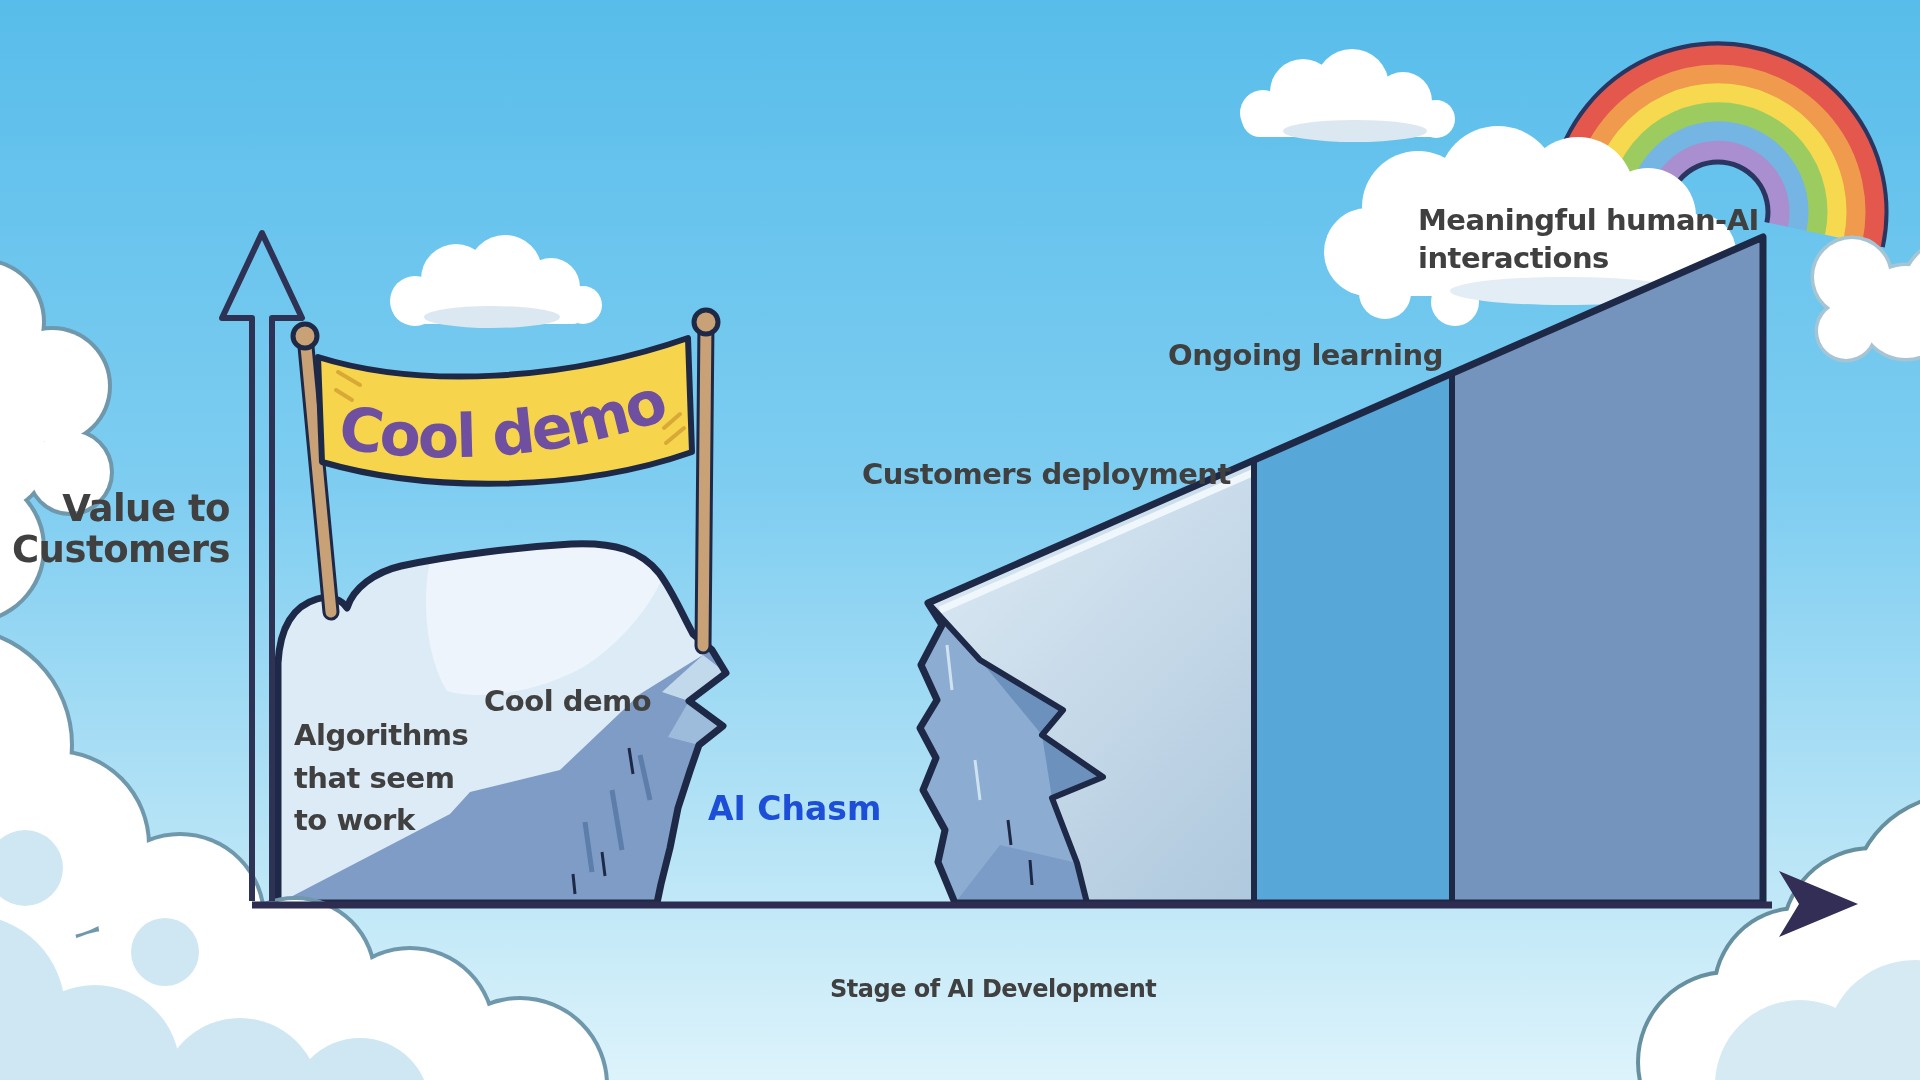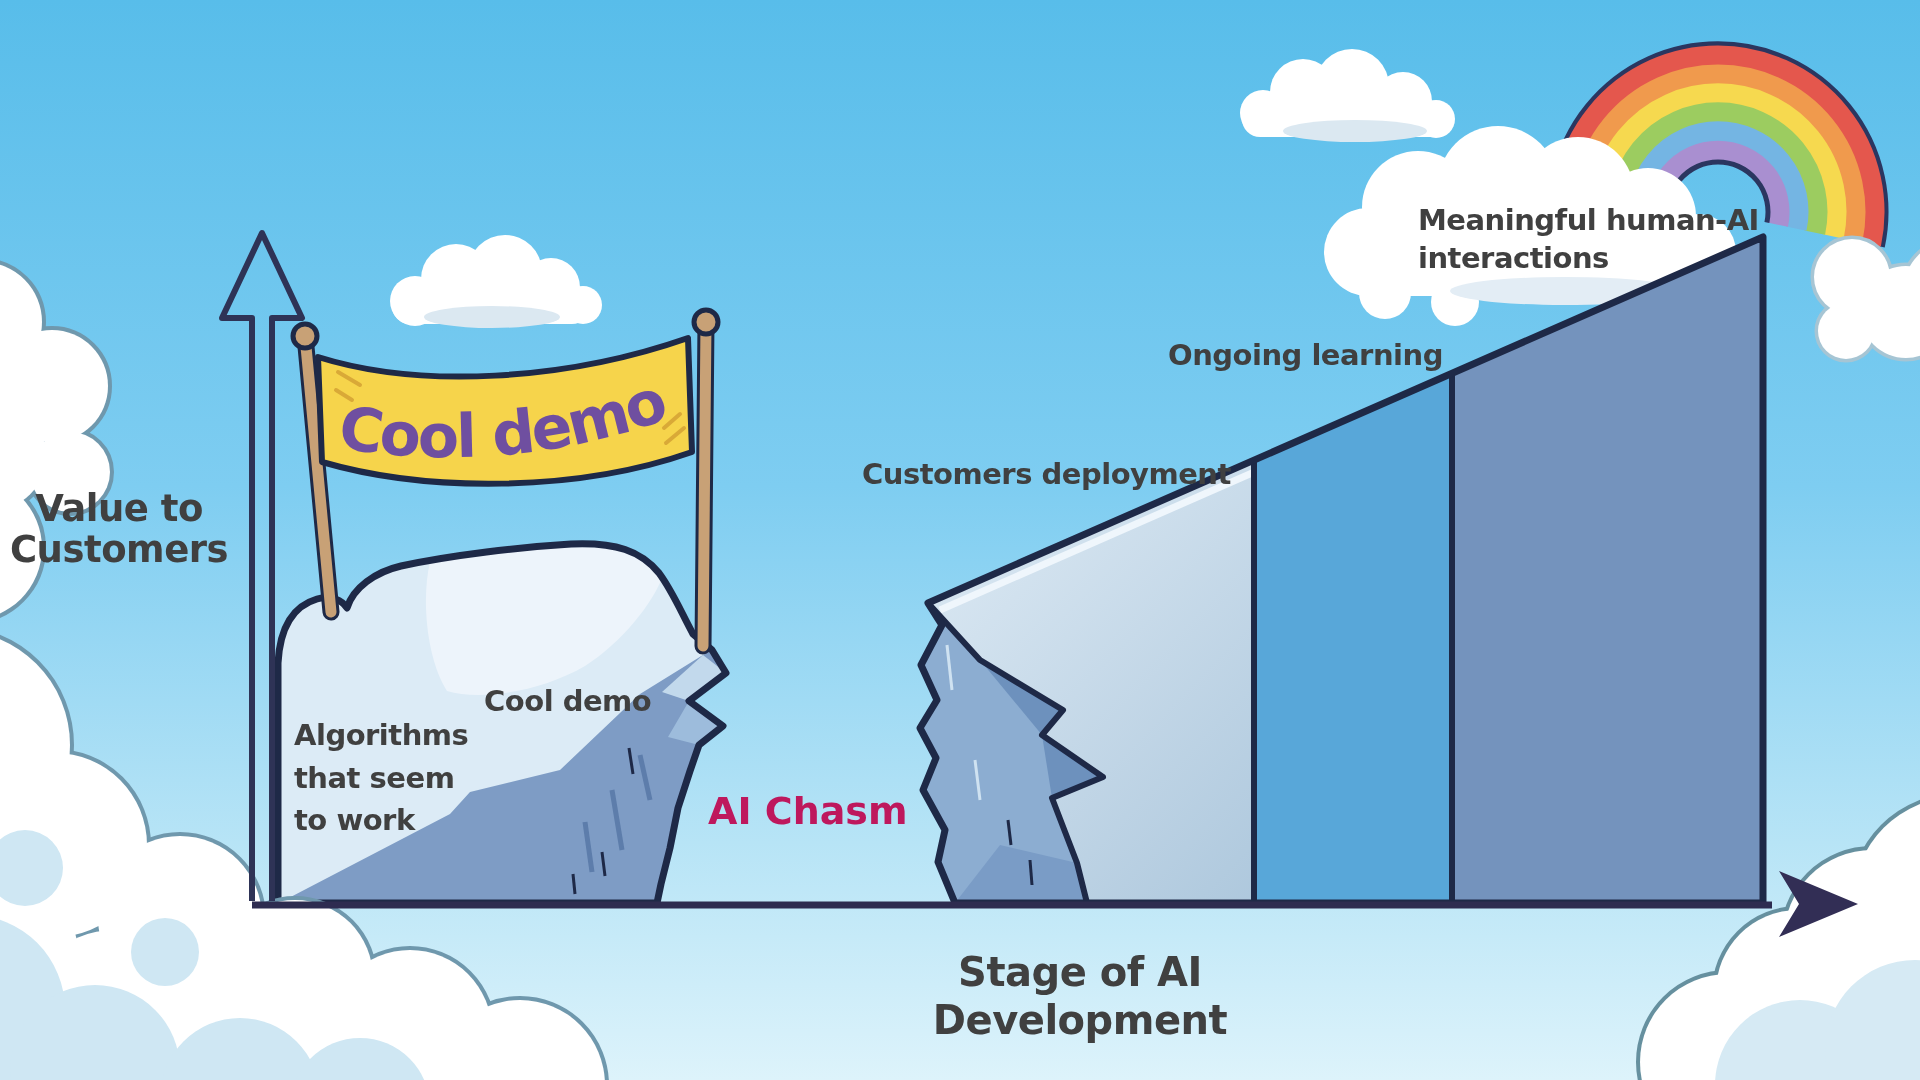--- a/index.html
+++ b/index.html
@@ -10,25 +10,25 @@
   #scene{position:absolute;left:0;top:0;}
   .lbl{
     position:absolute;
     font-family:"DejaVu Sans", sans-serif;
     font-weight:bold;
     color:#404040;
     white-space:pre-line;
     letter-spacing:-0.5px;
     line-height:1.2;
   }
-  .lbl-value{left:8px;top:488px;width:222px;text-align:center;font-size:37px;line-height:1.12;}
-  .lbl-stage{left:830px;top:948px;width:500px;text-align:center;font-size:40px;}
+  .lbl-value{left:8px;top:488px;width:222px;text-align:right;font-size:37px;line-height:1.12;}
+  .lbl-stage{left:830px;top:975px;width:500px;text-align:left;font-size:24px;}
   .lbl-algorithms{left:294px;top:714px;font-size:29px;line-height:1.47;}
   .lbl-cooldemo-cliff{left:484px;top:684px;font-size:29px;}
-  .lbl-chasm{left:708px;top:789px;font-size:38px;color:#be185d;letter-spacing:0;}
+  .lbl-chasm{left:708px;top:789px;font-size:33px;color:#1d4ed8;letter-spacing:0;}
   .lbl-scalable{left:862px;top:457px;font-size:29px;}
   .lbl-ongoing{left:1168px;top:338px;font-size:29px;}
   .lbl-meaningful{left:1418px;top:201px;font-size:29px;line-height:1.32;}
 </style>
 </head>
 <body>
 
 <div id="stage">
 <svg id="scene" width="1920" height="1080" viewBox="0 0 1920 1080" xmlns="http://www.w3.org/2000/svg" xmlns:xlink="http://www.w3.org/1999/xlink">
   <defs>

